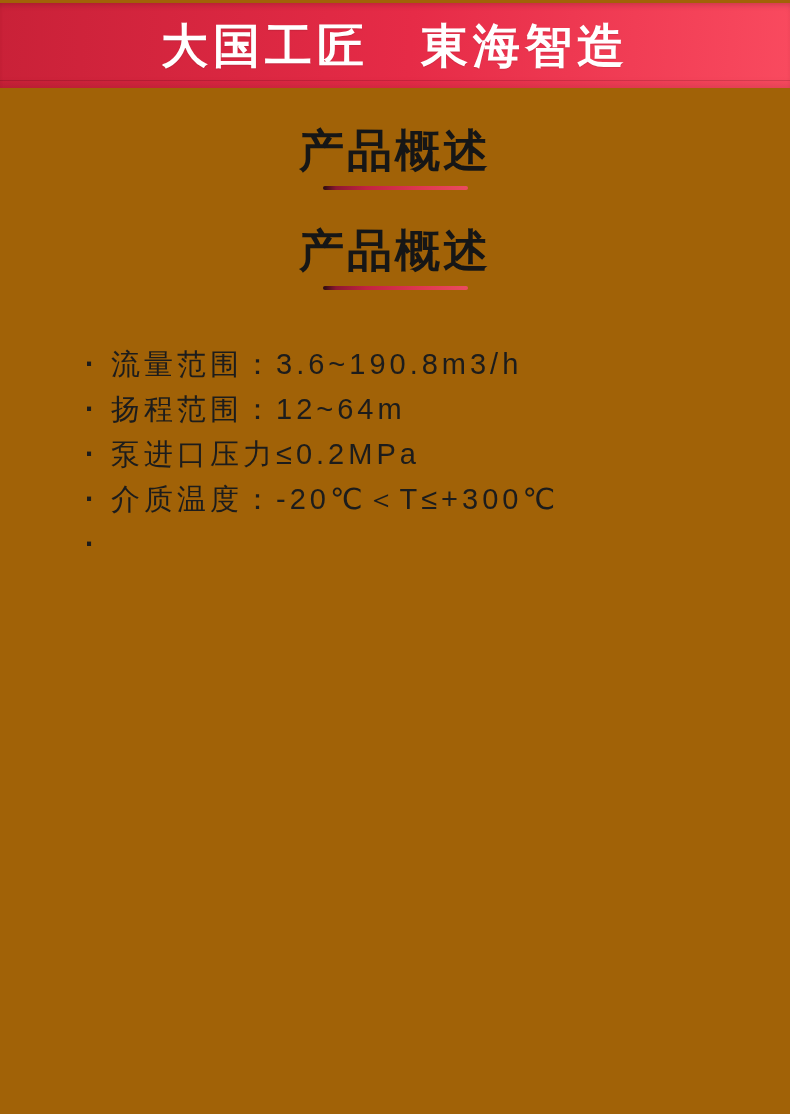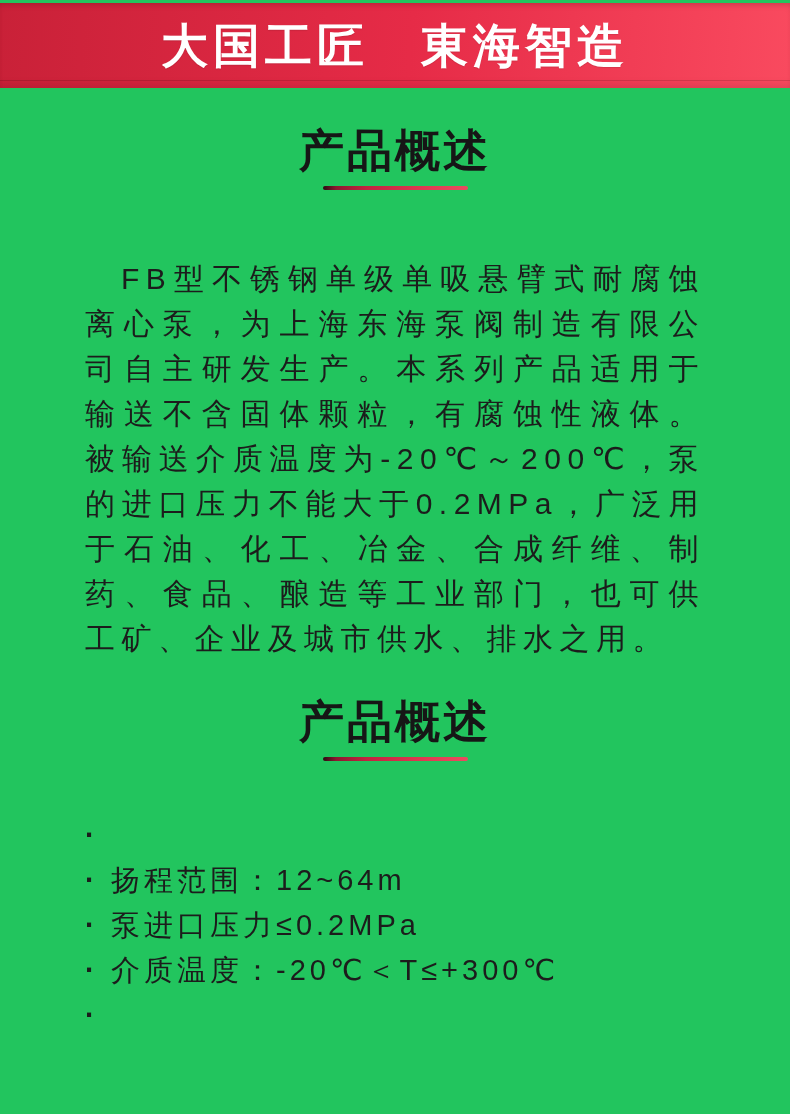--- a/index.html
+++ b/index.html
@@ -7,21 +7,21 @@
   body {
     width: 790px;
     font-family: "Liberation Sans", "DejaVu Sans", sans-serif;
     color: #1c1c1c;
   }
   .page {
     position: relative;
     width: 790px;
     height: 1114px;
     overflow: hidden;
-    background: #22c55e;
+    background: #a16207;
   }
 
   
   .banner {
     position: relative;
     margin-top: 3px;
     height: 85px;
     width: 100%;
     background: linear-gradient(94deg, #c92138 0%, #e62b47 52%, #f94a5f 100%);
     box-shadow: inset 0 5px 7px -4px rgba(0,0,0,0.22),
@@ -107,30 +107,30 @@
 <div class="page">
 
   <header class="banner">
     <div class="banner-title">大国工匠　東海智造</div>
     <div class="banner-shade-line"></div>
   </header>
 
   <section class="section-overview">
     <h2 class="section-title">产品概述</h2>
     <div class="title-underline"></div>
-    <p class="overview-paragraph">FB型不锈钢单级单吸悬臂式耐腐蚀离心泵，为上海东海泵阀制造有限公司自主研发生产。本系列产品适用于输送不含固体颗粒，有腐蚀性液体。被输送介质温度为-20℃～200℃，泵的进口压力不能大于0.2MPa，广泛用于石油、化工、冶金、合成纤维、制药、食品、酿造等工业部门，也可供工矿、企业及城市供水、排水之用。</p>
   </section>
 
   <section class="section-conditions">
     <h2 class="section-title">产品概述</h2>
     <div class="title-underline"></div>
 
     <ul class="spec-list">
       <li class="spec-item">
         <span class="spec-bullet">·</span>
+        <span>流量范围：3.6~190.8m3/h</span>
       </li>
       <li class="spec-item">
         <span class="spec-bullet">·</span>
         <span>扬程范围：12~64m</span>
       </li>
       <li class="spec-item">
         <span class="spec-bullet">·</span>
         <span>泵进口压力≤0.2MPa</span>
       </li>
       <li class="spec-item">

